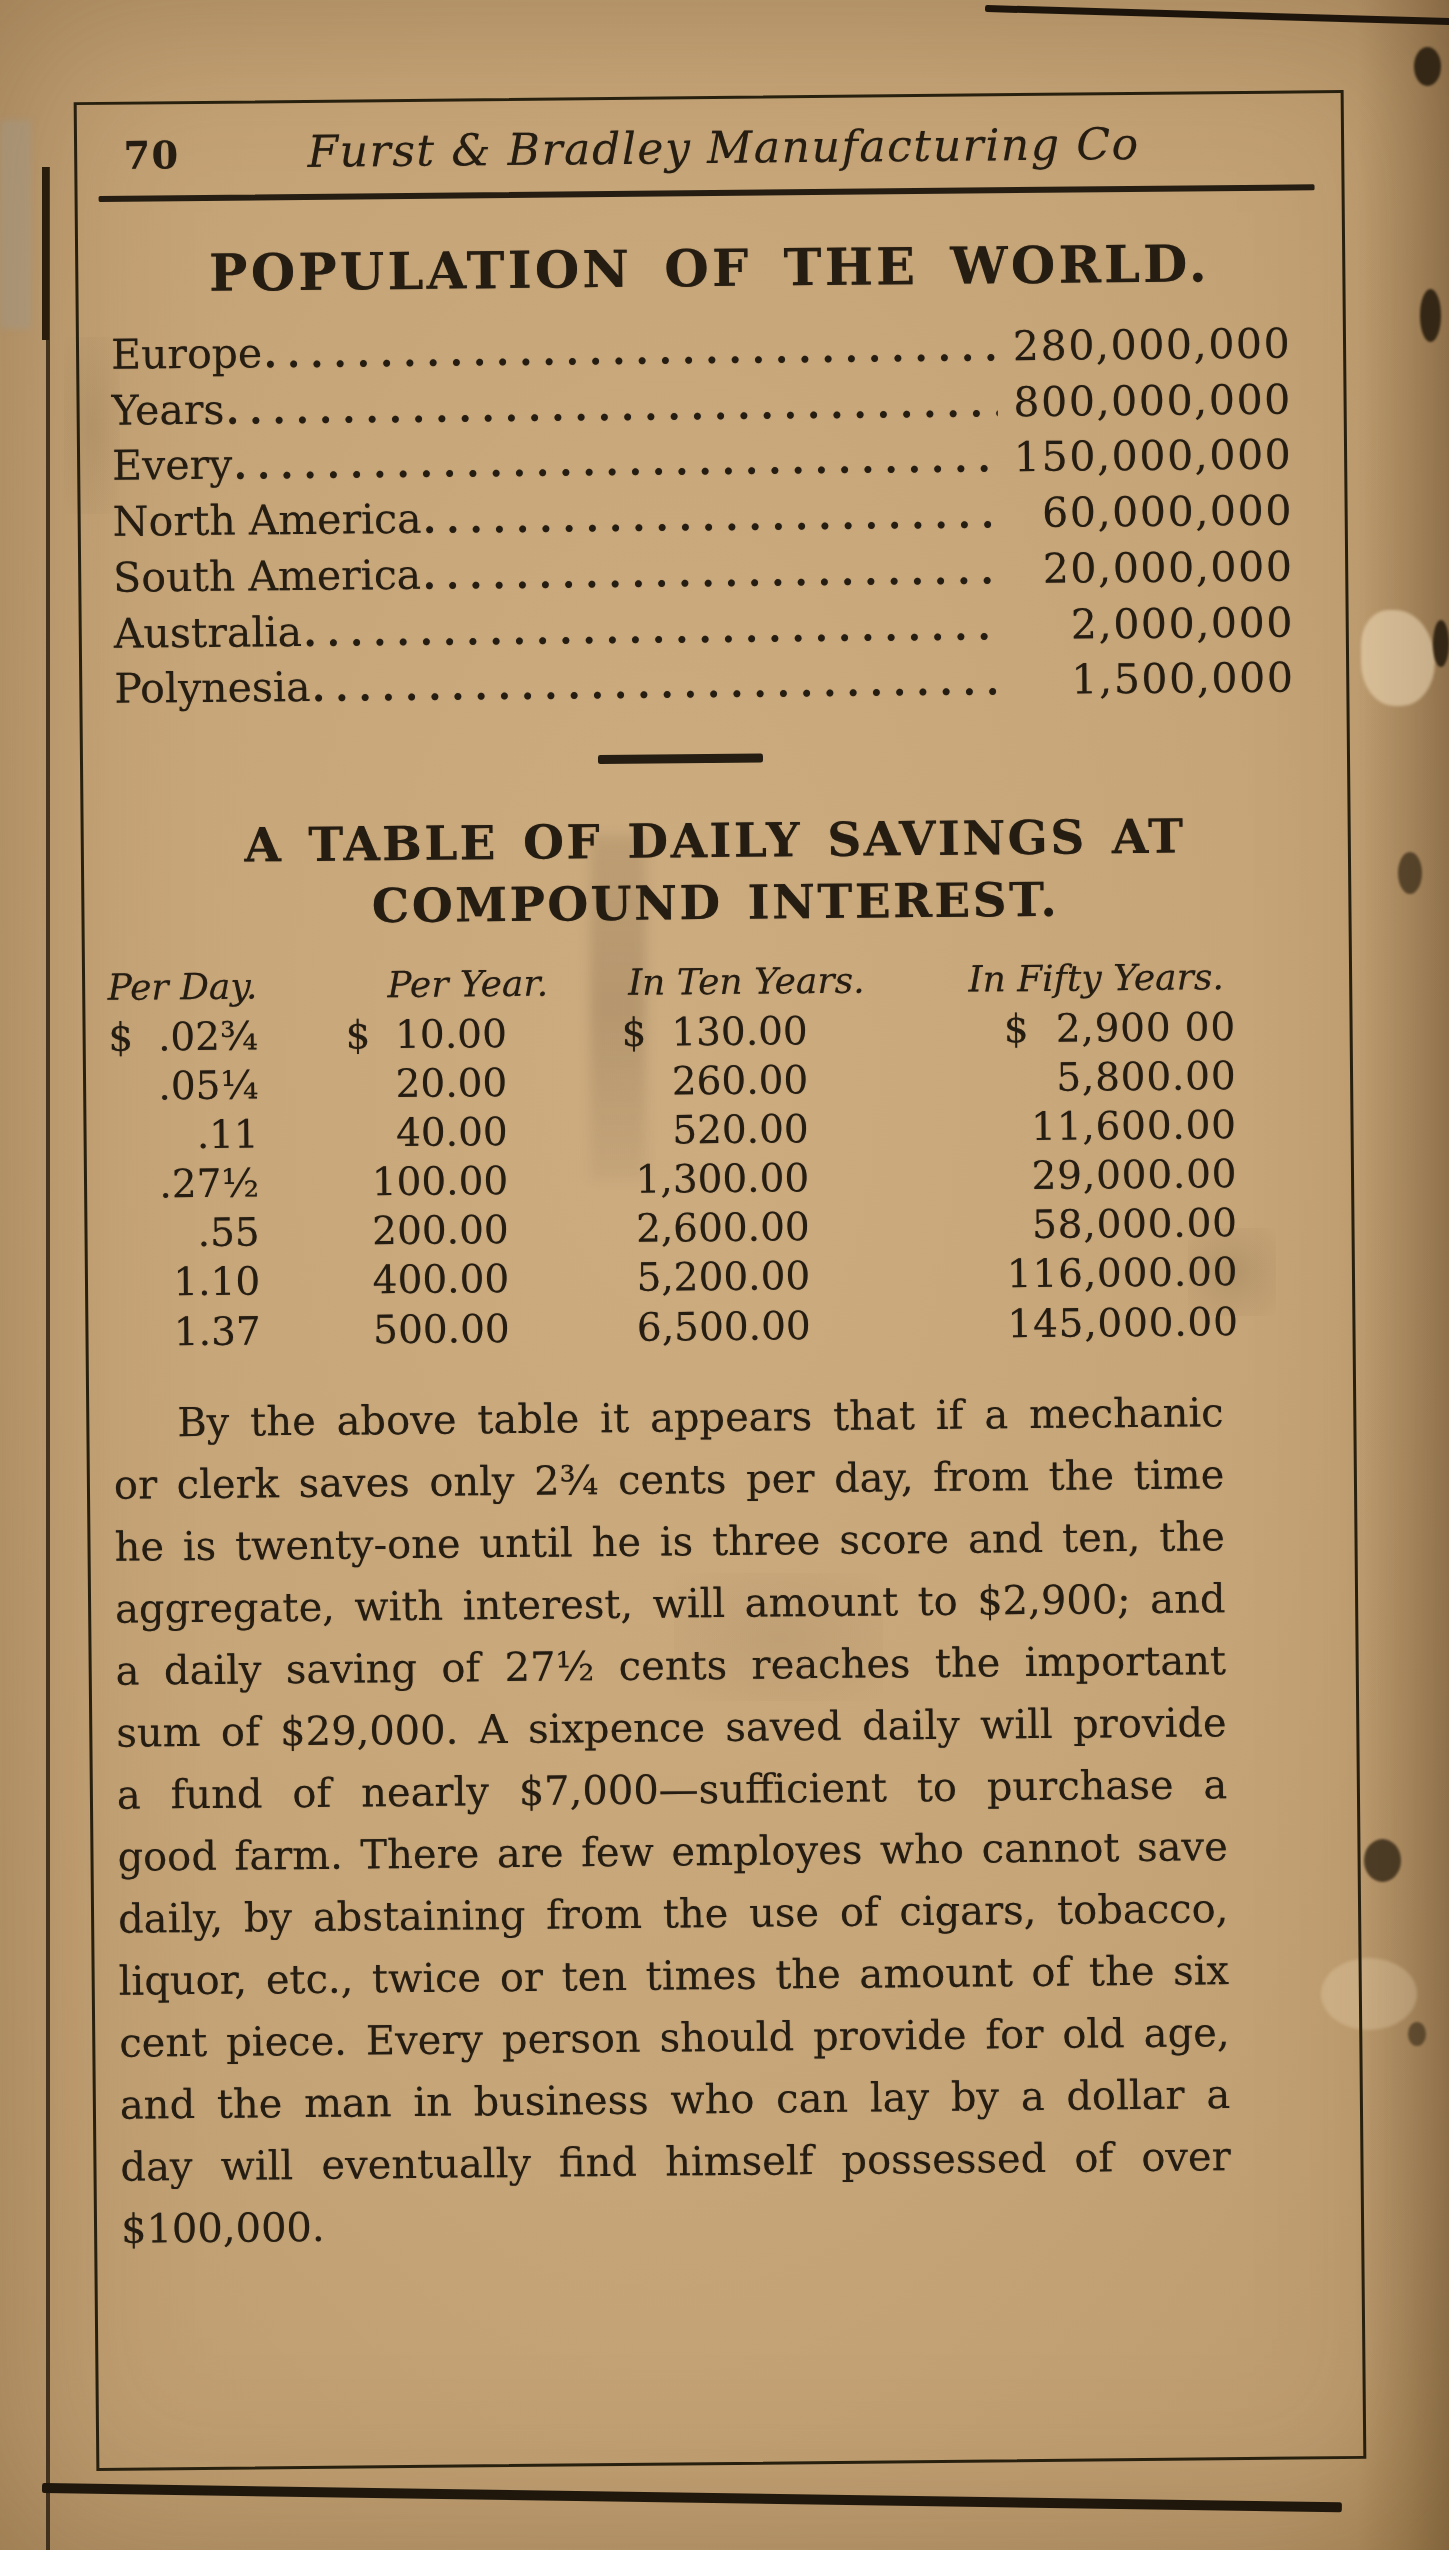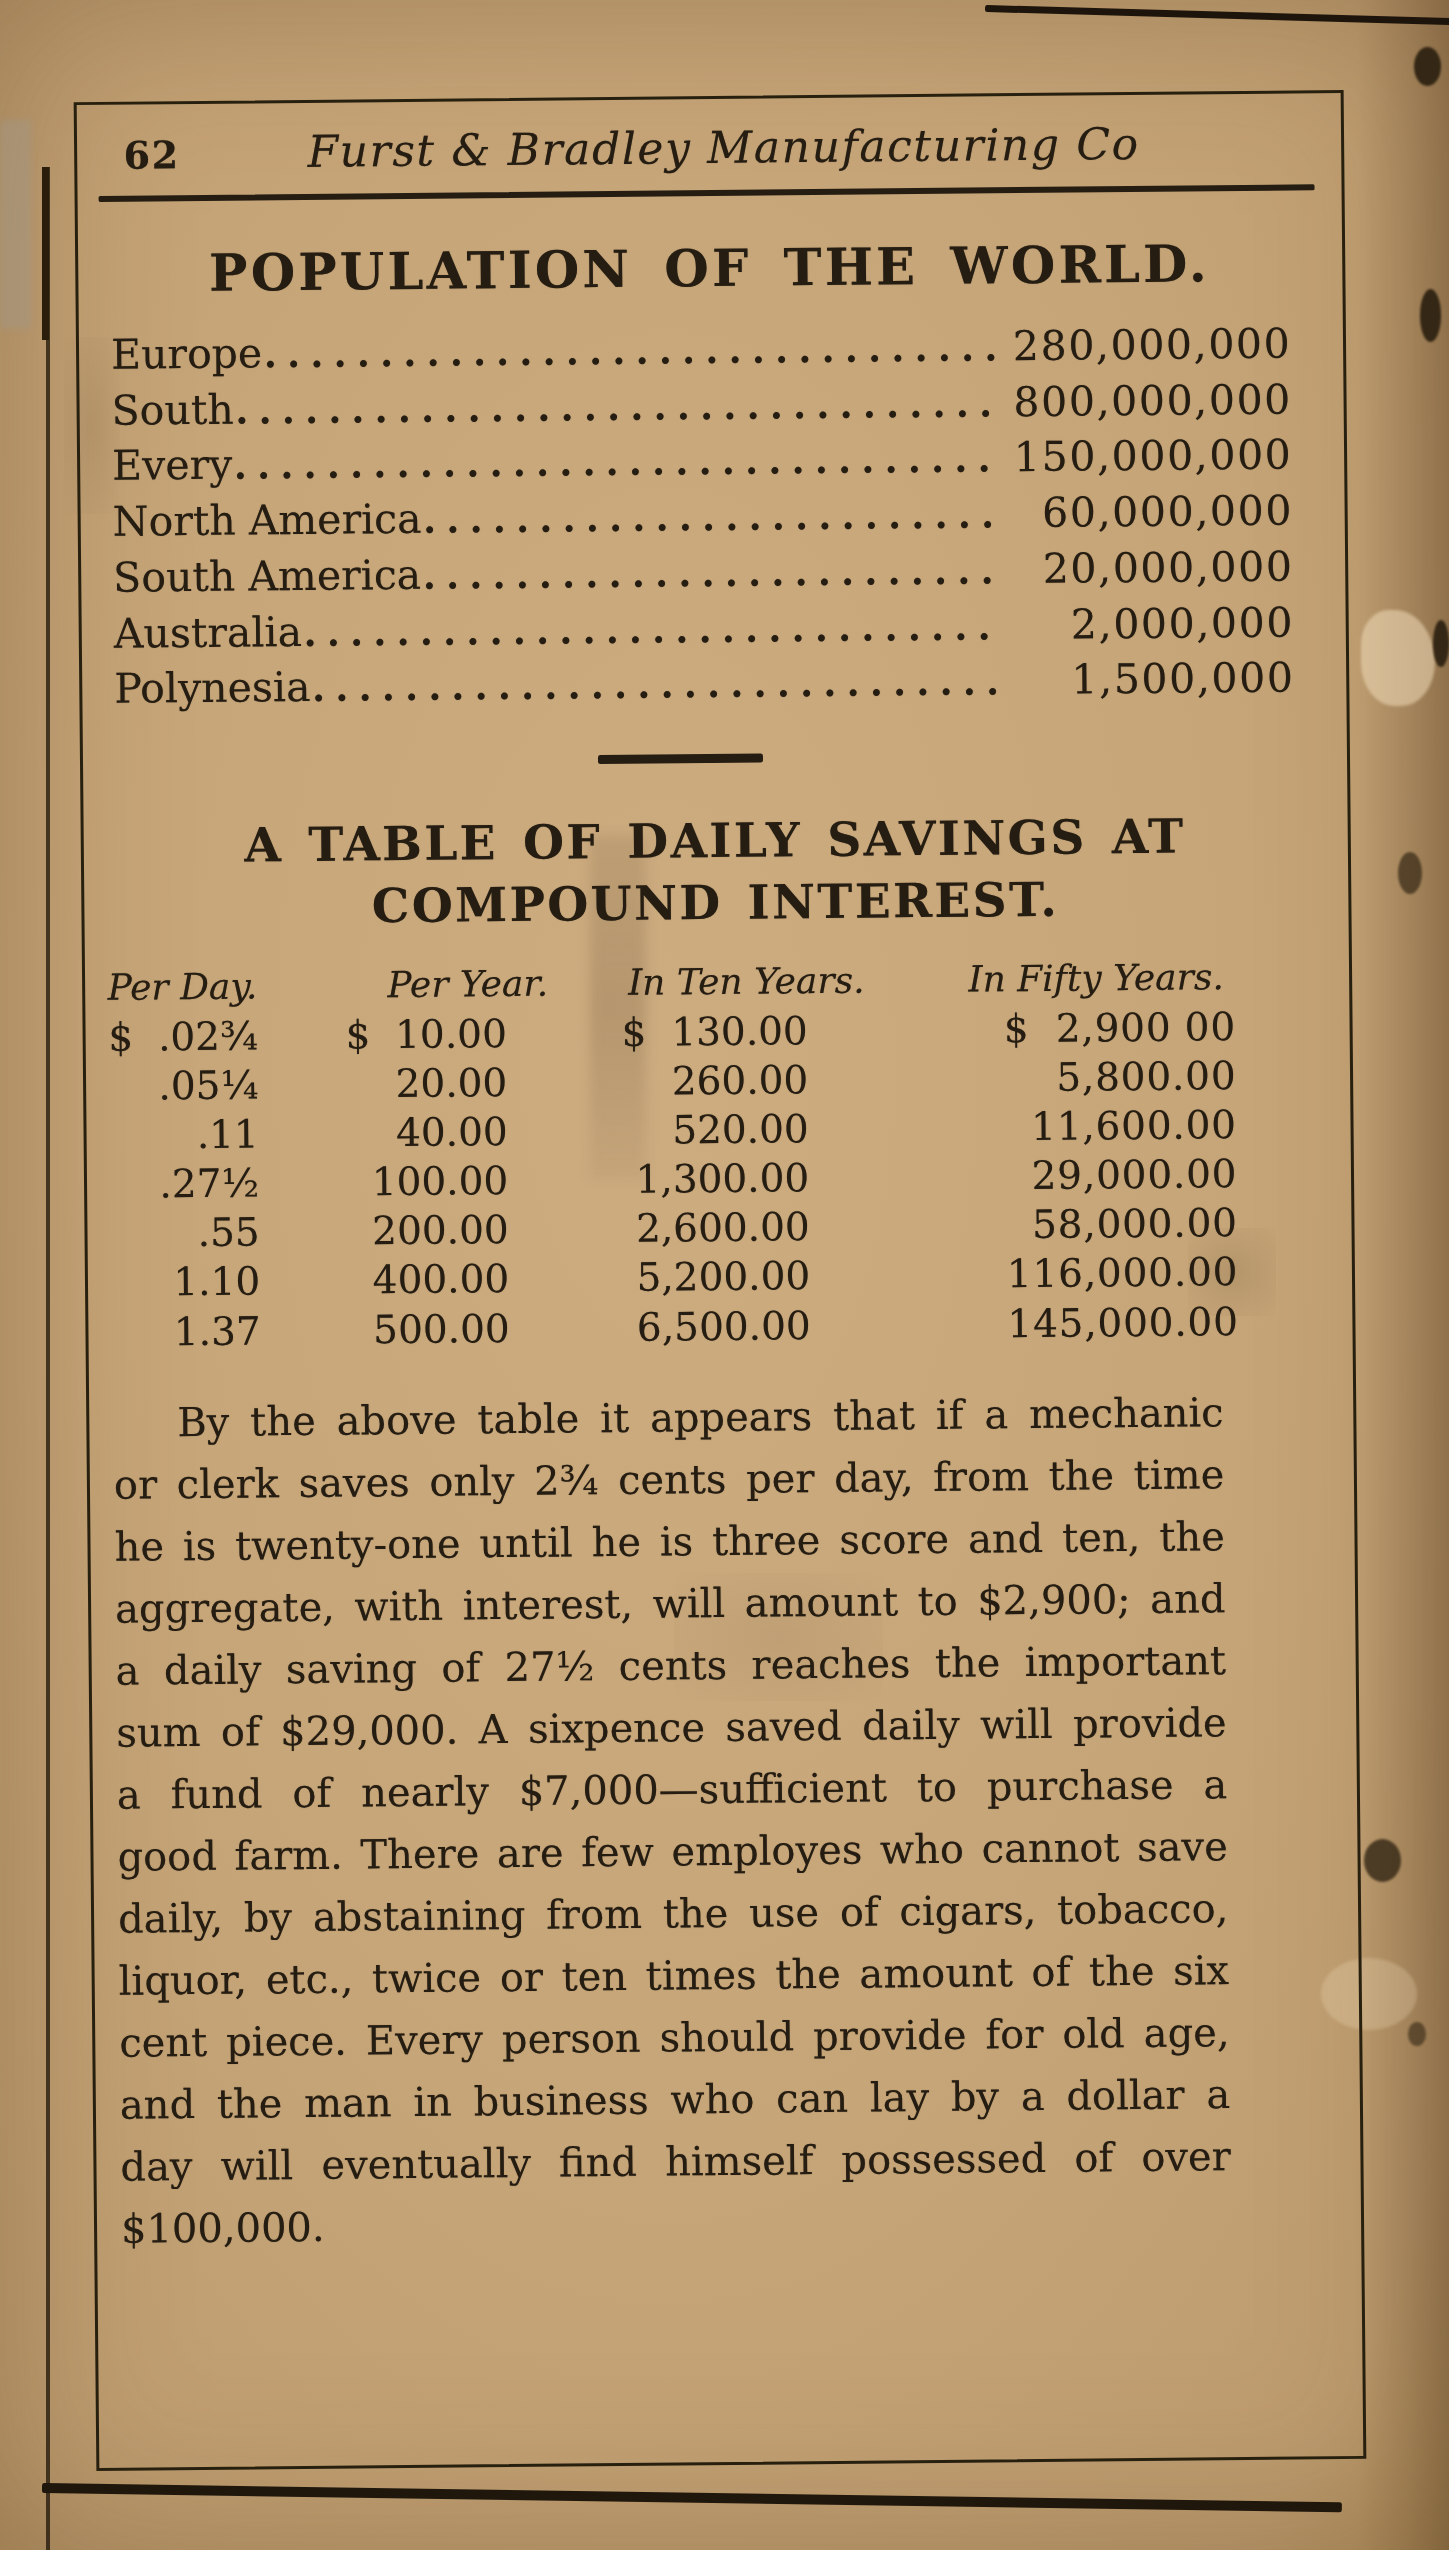--- a/index.html
+++ b/index.html
@@ -100,35 +100,35 @@
 <div class="speck" style="left:1414px;top:47px;width:27px;height:39px;"></div>
 <div class="speck" style="left:1420px;top:289px;width:21px;height:53px;"></div>
 <div class="speck" style="left:1433px;top:620px;width:16px;height:47px;"></div>
 <div class="speck" style="left:1398px;top:852px;width:24px;height:42px;opacity:.7;"></div>
 <div class="speck" style="left:1364px;top:1839px;width:37px;height:43px;opacity:.8;"></div>
 <div class="speck" style="left:1408px;top:2022px;width:17.7px;height:24px;opacity:.6;"></div>
 
 <div class="frame">
 
   <div class="header-row">
-    <span class="page-number">62</span>
+    <span class="page-number">70</span>
     <span class="header-title">Furst &amp; Bradley Manufacturing Co</span>
   </div>
   <div class="header-rule"></div>
 
   <div class="pop-title">POPULATION OF THE WORLD.</div>
 
   <div class="pop-list">
     <div class="pop-row">
       <span>Europe</span>
       <span class="pop-dots"></span>
       <span class="pop-value">280,000,000</span>
     </div>
     <div class="pop-row">
-      <span>South</span>
+      <span>Years</span>
       <span class="pop-dots"></span>
       <span class="pop-value">800,000,000</span>
     </div>
     <div class="pop-row">
       <span>Every</span>
       <span class="pop-dots"></span>
       <span class="pop-value">150,000,000</span>
     </div>
     <div class="pop-row">
       <span>North America</span>

